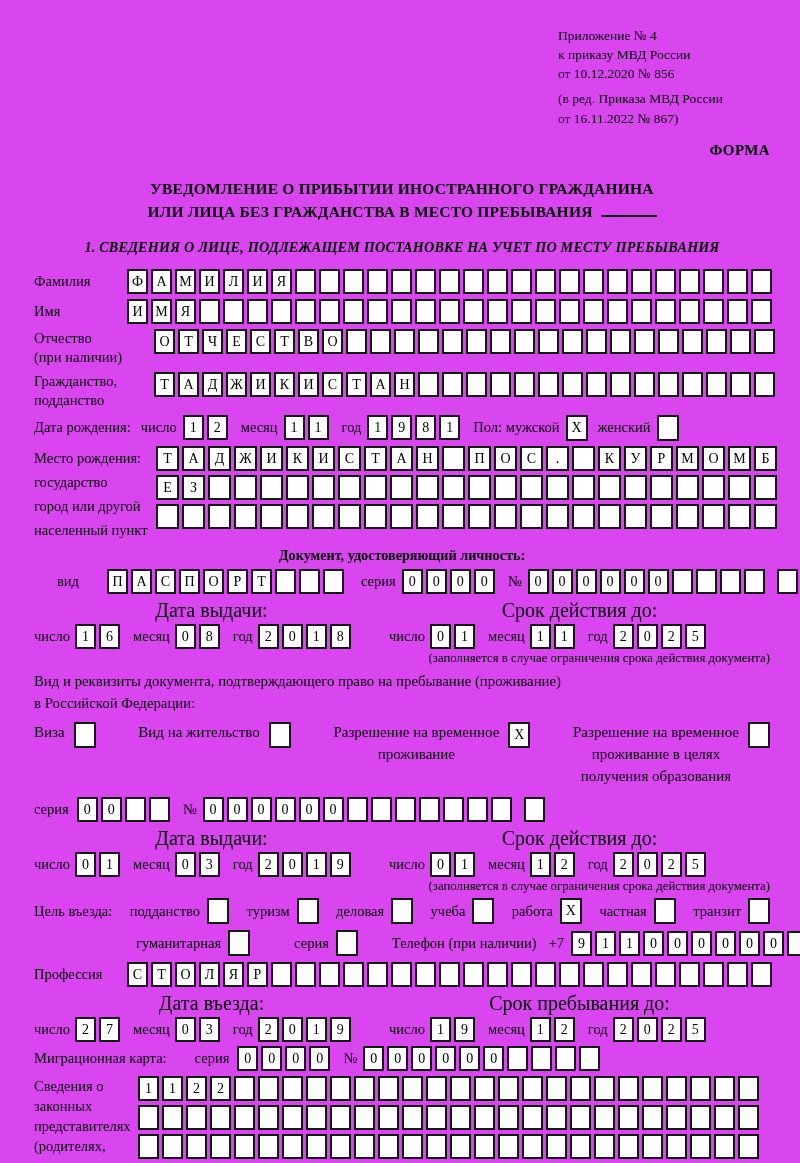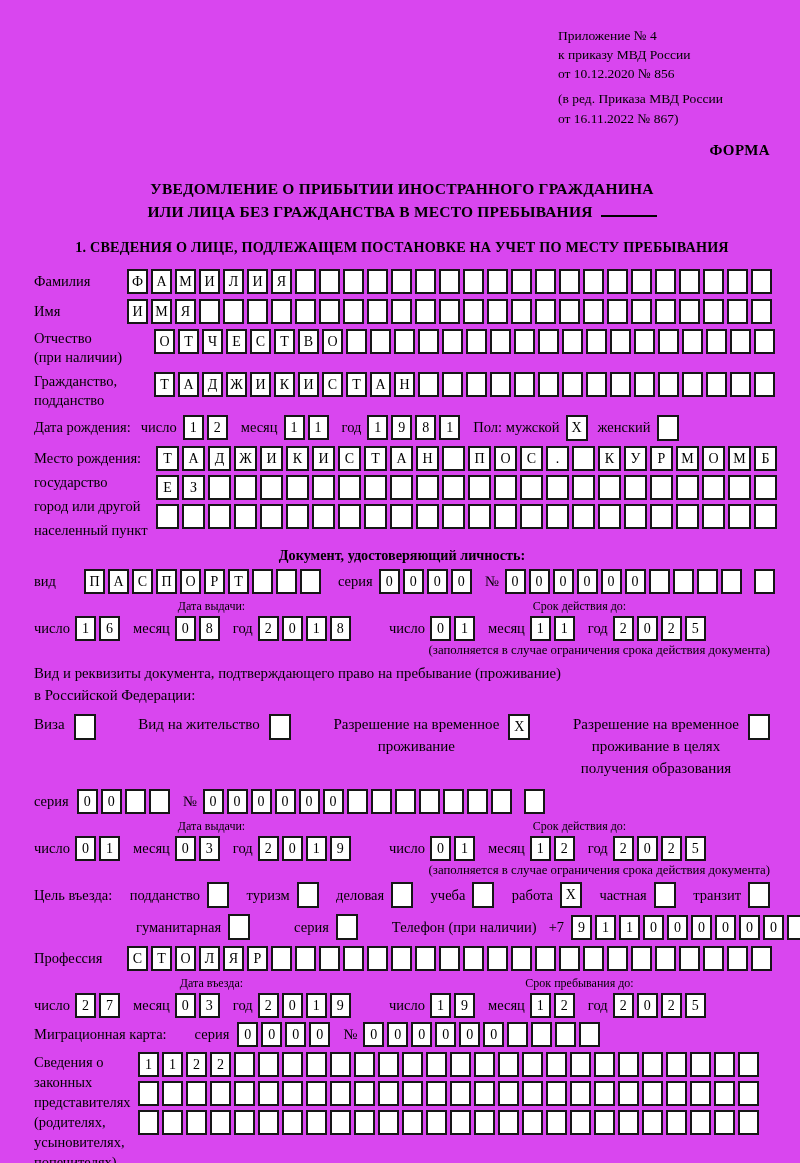--- a/index.html
+++ b/index.html
@@ -9,21 +9,21 @@
     position:relative;overflow:hidden;margin:0 auto;
   }
   .content{padding:26px 30px 0 34px;}
   
   .hdr-right{margin-left:524px;font-size:13.5px;line-height:1.42;}
   .hdr-gap{height:6px;}
   .forma{text-align:right;font-weight:bold;font-size:15px;margin-top:14px;letter-spacing:.4px;}
   
   .title{text-align:center;font-weight:bold;font-size:15.5px;line-height:1.5;margin-top:18px;letter-spacing:.2px;}
   .blank-underline{display:inline-block;width:56px;border-bottom:2px solid #000;height:2px;margin-left:8px;}
-  .sec-heading{text-align:center;font-weight:bold;font-size:14.2px;margin:16px 0 13px 0;letter-spacing:.2px;}
+  .sec-heading{text-align:center;font-weight:bold;font-size:14.2px;margin:16px 0 13px 0;letter-spacing:.2px;font-style:italic;}
   
   .row{display:flex;align-items:center;margin-bottom:5px;}
   .row.top{align-items:flex-start;}
   .flabel{flex:none;font-size:14.5px;}
   .w93{width:93px;}
   .w120{width:120px;}
   .two-line{line-height:1.3;align-self:flex-start;}
   .cells{display:inline-flex;flex:none;white-space:nowrap;}
   .cell{
     box-sizing:border-box;flex:none;width:21px;height:25px;border:2px solid #161616;
@@ -39,21 +39,21 @@
   .inline-lbl{margin:0 6px 0 10px;font-size:14.5px;flex:none;}
   
   .lblcol{flex:none;font-size:14.5px;line-height:24px;}
   .cellcol .cells{display:flex;margin-bottom:4px;}
   
   .center-bold{text-align:center;font-weight:bold;font-size:14.2px;margin:2px 0 5px 0;}
   
   .date-pair{display:flex;margin-bottom:4px;}
   .dp-left{width:355px;flex:none;}
   .dp-right{flex:1;}
-  .date-heading{text-align:center;font-size:12px;margin-bottom:2px;}
+  .date-heading{text-align:center;font-size:20px;margin-bottom:2px;}
   .date-row{display:flex;align-items:center;}
   .dlbl{flex:none;font-size:14.5px;margin-right:5px;}
   .date-row .cells{margin-right:10px;}
   .note{font-size:12.8px;text-align:right;margin-top:2px;}
   .plain{font-size:14.8px;line-height:1.5;}
   
   .permits{display:flex;justify-content:space-between;align-items:flex-start;margin:8px 0 10px 0;}
   .permit{display:flex;align-items:flex-start;}
   .plabel{font-size:15px;line-height:1.45;text-align:center;}
   .permit .checkbox{margin-left:9px;}
@@ -340,21 +340,21 @@
             <span class="cell"></span>
             <span class="cell"></span>
             <span class="cell"></span>
           </span>
       </div>
     </div>
 
     <div class="center-bold">Документ, удостоверяющий личность:</div>
 
     <div class="row">
-      <span class="flabel" style="width:50px;">вид</span>
+      <span class="flabel" style="width:50px;margin-left:23px;">вид</span>
       <span class="cells">
           <span class="cell">П</span>
           <span class="cell">А</span>
           <span class="cell">С</span>
           <span class="cell">П</span>
           <span class="cell">О</span>
           <span class="cell">Р</span>
           <span class="cell">Т</span>
           <span class="cell"></span>
           <span class="cell"></span>

